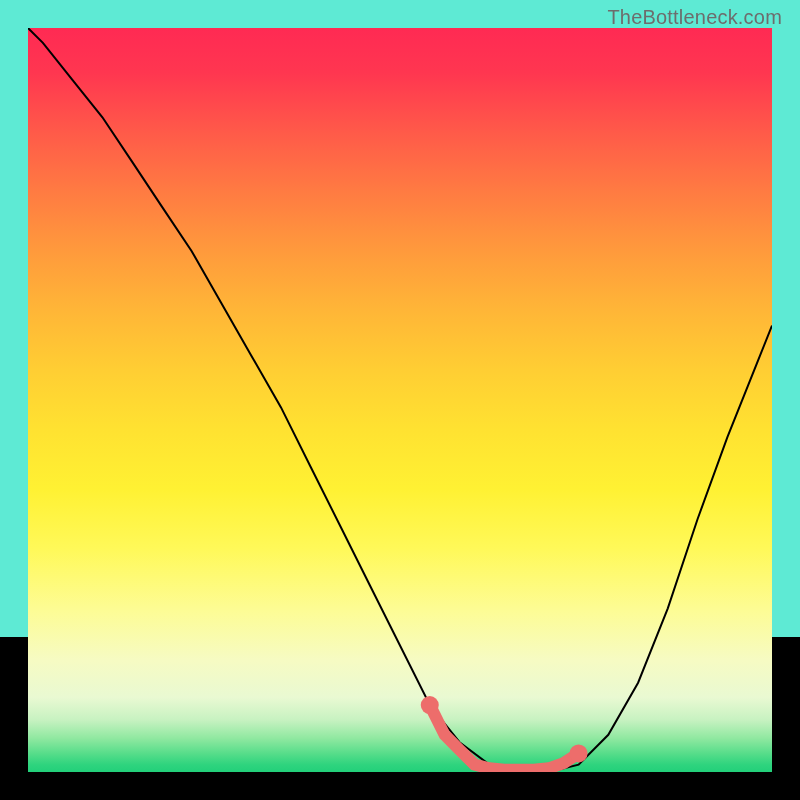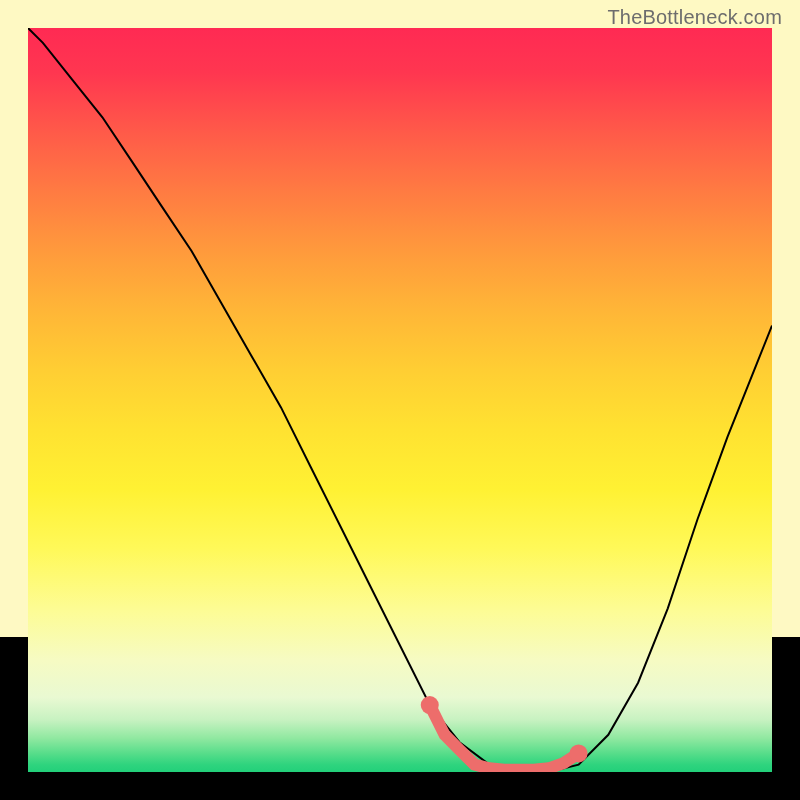--- a/index.html
+++ b/index.html
@@ -8,21 +8,21 @@
     width: 800px;
     height: 800px;
     background: #000;
     overflow: hidden;
     font-family: Arial, Helvetica, sans-serif;
   }
   .stage {
     position: relative;
     width: 800px;
     height: 637px;
-    background: #fef9c3;
+    background: #5eead4;
   }
   .plot-area {
     position: absolute;
     left: 28px;
     top: 28px;
     width: 744px;
     height: 744px;
     
     background: linear-gradient(
       to bottom,

